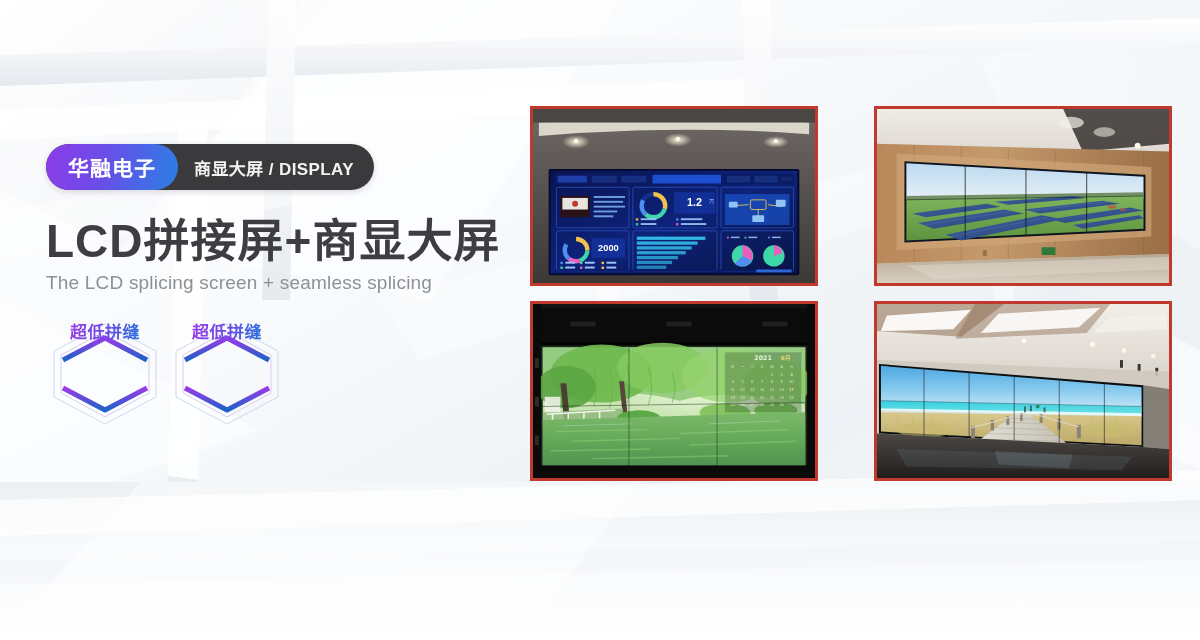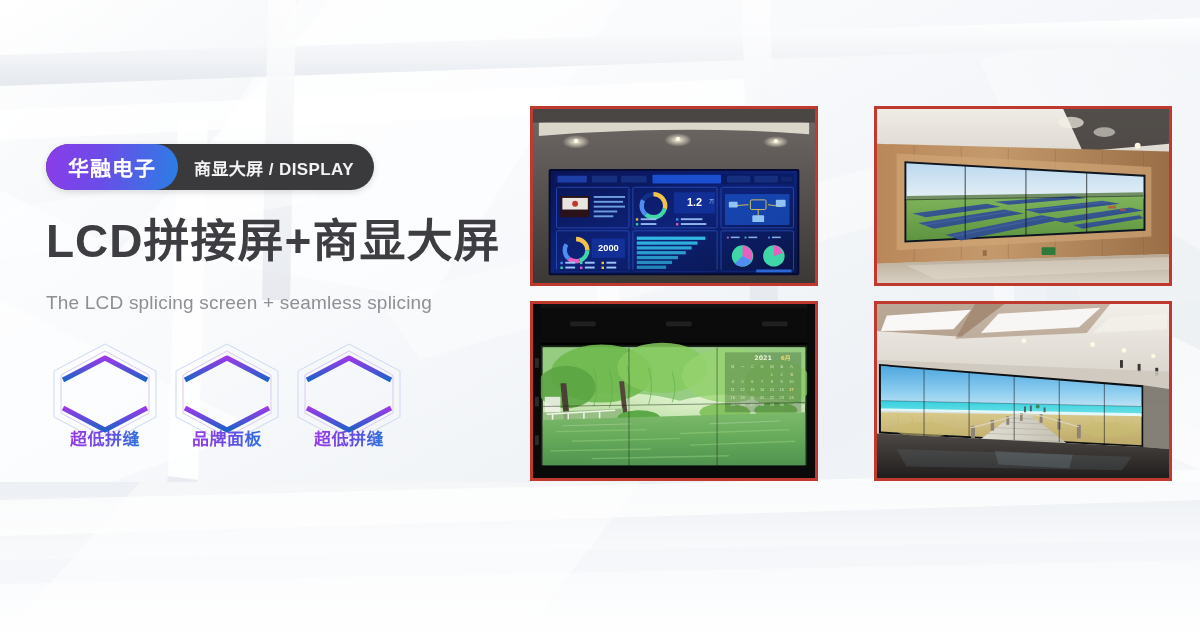--- a/index.html
+++ b/index.html
@@ -71,38 +71,38 @@
   .headline{
     margin-top:26px;
     font-size:46px;
     font-weight:bold;
     color:#3e3e42;
     letter-spacing:1px;
     line-height:1.12;
     white-space:nowrap;
   }
   .subhead{
-    margin-top:24px;
+    margin-top:4px;
     font-size:19px;
     color:#8e9094;
     letter-spacing:.2px;
     white-space:nowrap;
   }
 
   
   .features{
     margin-top:24px;
     display:flex;
     gap:4px;
   }
   .feature{
     position:relative;
     width:118px; height:112px;
     display:flex;
-    align-items:flex-end;
+    align-items:flex-start;
     justify-content:center;
   }
   .feature svg{ position:absolute; inset:0; width:118px; height:112px; }
   .feature-label{
     position:relative;
     z-index:3;
     font-size:17px;
     font-weight:bold;
     letter-spacing:.5px;
     white-space:nowrap;
@@ -231,35 +231,20 @@
             </linearGradient>
           </defs>
           <polygon points="59,6 110,33 110,79 59,106 8,79 8,33" fill="none" stroke="#cdd8ef" stroke-width="1"></polygon>
           <polygon points="59,13 103,37 103,75 59,99 15,75 15,37" fill="none" stroke="#dbc9f2" stroke-width="1"></polygon>
           <polyline points="17,42 59,20 101,42" fill="none" stroke="url(#hxA1)" stroke-width="5" stroke-linejoin="round"></polyline>
           <polyline points="17,70 59,92 101,70" fill="none" stroke="url(#hxA1)" stroke-width="5" stroke-linejoin="round"></polyline>
         </svg>
         <span class="feature-label">超低拼缝</span>
       </div>
 
-      <div class="feature">
-        <svg viewBox="0 0 118 112" aria-hidden="true">
-          <defs>
-            <linearGradient id="hxA2" x1="0" y1="0" x2="0" y2="1">
-              <stop offset="0%" stop-color="#9b3ae8"></stop>
-                <stop offset="100%" stop-color="#1e62c8"></stop>
-            </linearGradient>
-          </defs>
-          <polygon points="59,6 110,33 110,79 59,106 8,79 8,33" fill="none" stroke="#cdd8ef" stroke-width="1"></polygon>
-          <polygon points="59,13 103,37 103,75 59,99 15,75 15,37" fill="none" stroke="#dbc9f2" stroke-width="1"></polygon>
-          <polyline points="17,42 59,20 101,42" fill="none" stroke="url(#hxA2)" stroke-width="5" stroke-linejoin="round"></polyline>
-          <polyline points="17,70 59,92 101,70" fill="none" stroke="url(#hxA2)" stroke-width="5" stroke-linejoin="round"></polyline>
-        </svg>
-        <span class="feature-label">品牌面板</span>
-      </div>
 
 
       <div class="feature">
         <svg viewBox="0 0 118 112" aria-hidden="true">
           <defs>
             <linearGradient id="hxA4" x1="0" y1="0" x2="0" y2="1">
               <stop offset="0%" stop-color="#9b3ae8"></stop>
                 <stop offset="100%" stop-color="#1e62c8"></stop>
             </linearGradient>
           </defs>

